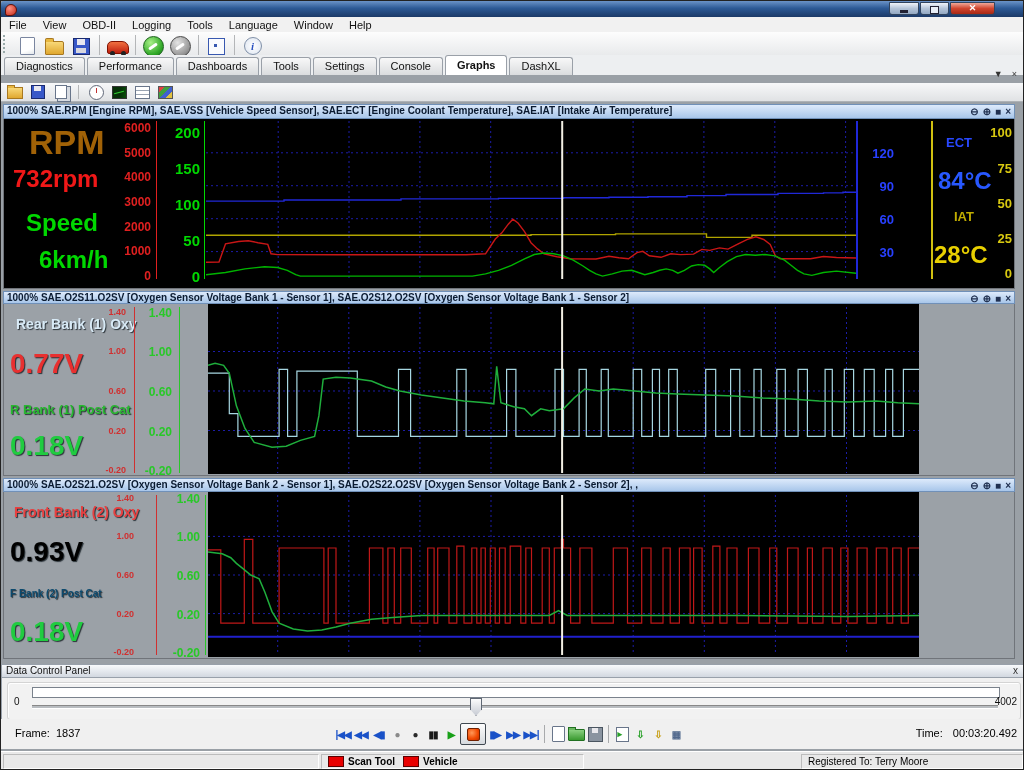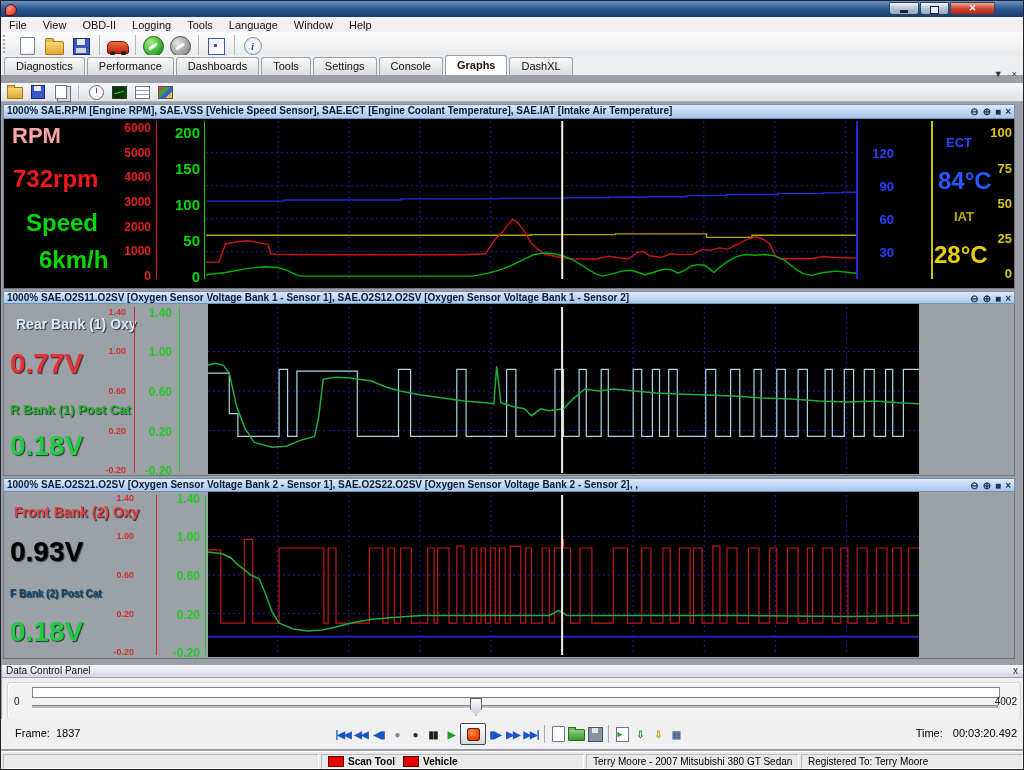--- a/index.html
+++ b/index.html
@@ -225,21 +225,21 @@
   <div class="gheader" style="top:103px;height:15px">
     <span>1000% SAE.RPM [Engine RPM], SAE.VSS [Vehicle Speed Sensor], SAE.ECT [Engine Coolant Temperature], SAE.IAT [Intake Air Temperature]</span>
     <span class="gh-btns">
         <span>⊖</span>
         <span>⊕</span>
         <span>■</span>
         <span>×</span>
       </span>
   </div>
   <div class="gbody" id="g1body" style="top:118px;height:170px;background:#000">
-    <div class="glabel" style="left:8px;top:4px;font-size:22px;color:#fca5a5">RPM</div>
+    <div class="glabel" style="left:25px;top:4px;font-size:34px;color:#a16207">RPM</div>
     <div class="glabel" style="left:9px;top:46px;font-size:24px;color:#f01818">732rpm</div>
     <div class="glabel" style="left:22px;top:90px;font-size:24px;color:#00d800">Speed</div>
     <div class="glabel" style="left:35px;top:127px;font-size:24px;color:#00d800">6km/h</div>
 
     <div class="ticks" style="left:95px;top:2px;width:52px;height:158px;font-size:12px;color:#e02020">
         <span style="top: 0px;">6000</span>
         <span style="top: 25px;">5000</span>
         <span style="top: 49px;">4000</span>
         <span style="top: 74px;">3000</span>
         <span style="top: 99px;">2000</span>
@@ -484,21 +484,18 @@
   </div>
 
   <div id="statusbar">
     <div class="sseg" style="left:2px;width:316px"></div>
     <div class="sseg" style="left:320px;width:263px">
       <span class="statsq"></span>
       <span class="bold">Scan Tool</span>
       <span class="statsq" style="margin-left:8px"></span>
       <span class="bold">Vehicle</span>
     </div>
-    <div class="sseg" style="left:585px;width:213px">
-      <span>Terry Moore - 2007 Mitsubishi 380 GT Sedan</span>
-    </div>
     <div class="sseg" style="left:800px;width:222px">
       <span>Registered To: Terry Moore</span>
     </div>
   </div>
 
 </div>
 
 </body></html>

